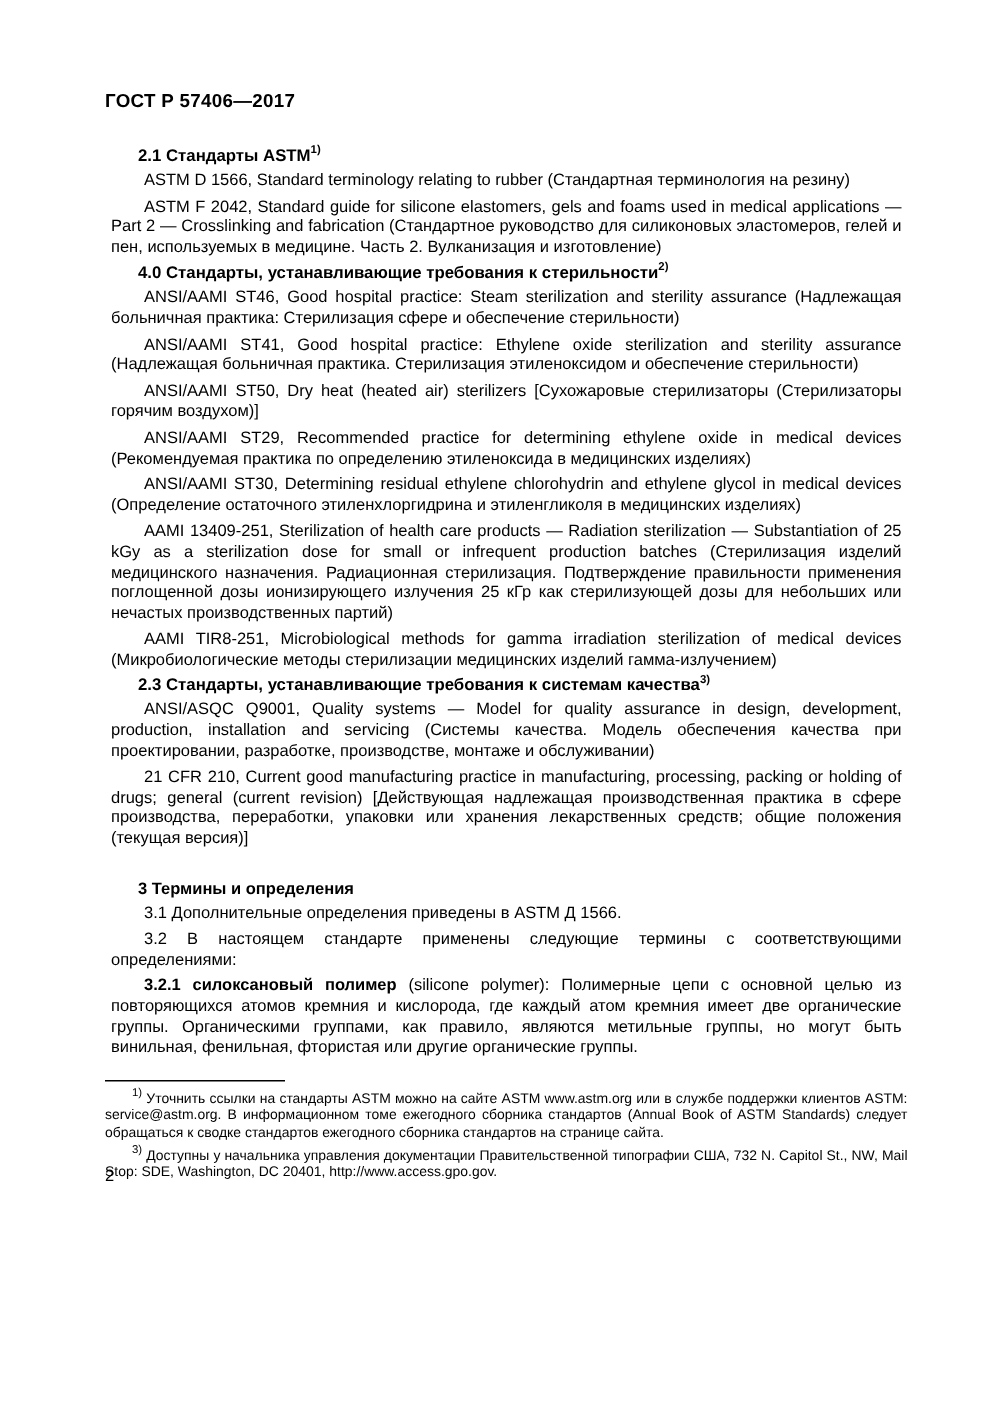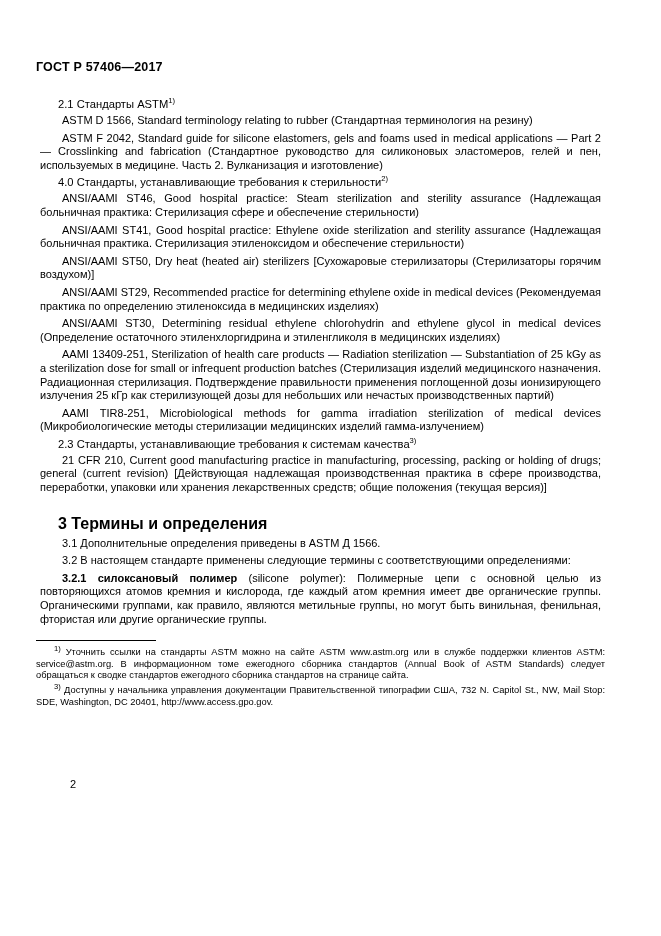--- a/index.html
+++ b/index.html
@@ -13,36 +13,36 @@
     font-family: "Liberation Sans", sans-serif;
     color: #000000;
     position: relative;
     overflow: hidden;
   }
   .page {
     position: relative;
     width: 661px;
     height: 812px;
     box-sizing: border-box;
-    padding: 60px 56px 0 36px;
+    padding: 60px 56px 0 70px;
   }
   .doc-header {
     font-size: 12.5px;
     font-weight: bold;
     letter-spacing: 0.2px;
     margin: 0 0 24px 0;
   }
   .section-head {
     font-size: 11.2px;
-    font-weight: normal;
+    font-weight: bold;
     margin: 3px 0 1px 0;
     text-indent: 22px;
   }
   .section-head-big {
-    font-size: 16px;
+    font-size: 11px;
     font-weight: bold;
     margin: 20px 0 0 0;
     text-indent: 22px;
   }
   p.body {
     font-size: 11px;
     line-height: 13.6px;
     margin: 4px;
     text-align: justify;
     text-indent: 22px;
@@ -96,20 +96,21 @@
   <p class="body">ANSI/AAMI ST41, Good hospital practice: Ethylene oxide sterilization and sterility assurance (Надлежащая больничная практика. Стерилизация этиленоксидом и обеспечение стерильности)</p>
   <p class="body">ANSI/AAMI ST50, Dry heat (heated air) sterilizers [Сухожаровые стерилизаторы (Стерилизаторы горячим воздухом)]</p>
   <p class="body">ANSI/AAMI ST29, Recommended practice for determining ethylene oxide in medical devices (Рекомендуемая практика по определению этиленоксида в медицинских изделиях)</p>
   <p class="body">ANSI/AAMI ST30, Determining residual ethylene chlorohydrin and ethylene glycol in medical devices (Определение остаточного этиленхлоргидрина и этиленгликоля в медицинских изделиях)</p>
   <p class="body">AAMI 13409-251, Sterilization of health care products — Radiation sterilization — Substantiation of 25 kGy as a sterilization dose for small or infrequent production batches (Стерилизация изделий медицинского назначения. Радиационная стерилизация. Подтверждение правильности применения поглощенной дозы ионизирующего излучения 25 кГр как стерилизующей дозы для небольших или нечастых производственных партий)</p>
   <p class="body">AAMI TIR8-251, Microbiological methods for gamma irradiation sterilization of medical devices (Микробиологические методы стерилизации медицинских изделий гамма-излучением)</p>
 
   <div class="section-head">
     <span>2.3  Стандарты, устанавливающие требования к системам качества</span><sup>3)</sup>
   </div>
+  <p class="body">ANSI/ASQC Q9001, Quality systems — Model for quality assurance in design, development, production, installation and servicing (Системы качества. Модель обеспечения качества при проектировании, разработке, производстве, монтаже и обслуживании)</p>
   <p class="body">21  CFR 210, Current good manufacturing practice in manufacturing, processing, packing or holding of drugs; general  (current revision) [Действующая надлежащая производственная практика в сфере производства, переработки, упаковки или хранения лекарственных средств; общие положения (текущая версия)]</p>
 
   <div class="section-head-big">3  Термины и определения</div>
   <p class="body">3.1  Дополнительные определения приведены в ASTM Д 1566.</p>
   <p class="body">3.2 В настоящем стандарте применены следующие термины с соответствующими определениями:</p>
   <p class="body"><span class="bold-inline">3.2.1</span>  <span class="bold-inline">силоксановый полимер</span><span> (silicone polymer):  Полимерные цепи с основной целью из повторяющихся атомов кремния и кислорода, где каждый атом кремния имеет две органические группы. Органическими группами, как правило, являются метильные группы, но могут быть винильная, фенильная, фтористая или другие органические группы.</span></p>
 
   <div class="footnote-rule"></div>
 
   <p class="footnote"><sup>1)</sup><span> Уточнить ссылки на стандарты ASTM можно на сайте ASTM  www.astm.org или в службе поддержки клиентов ASTM: service@astm.org. В информационном томе ежегодного сборника стандартов (Annual Book of ASTM Standards) следует обращаться к сводке стандартов ежегодного сборника стандартов на странице сайта.</span></p>

